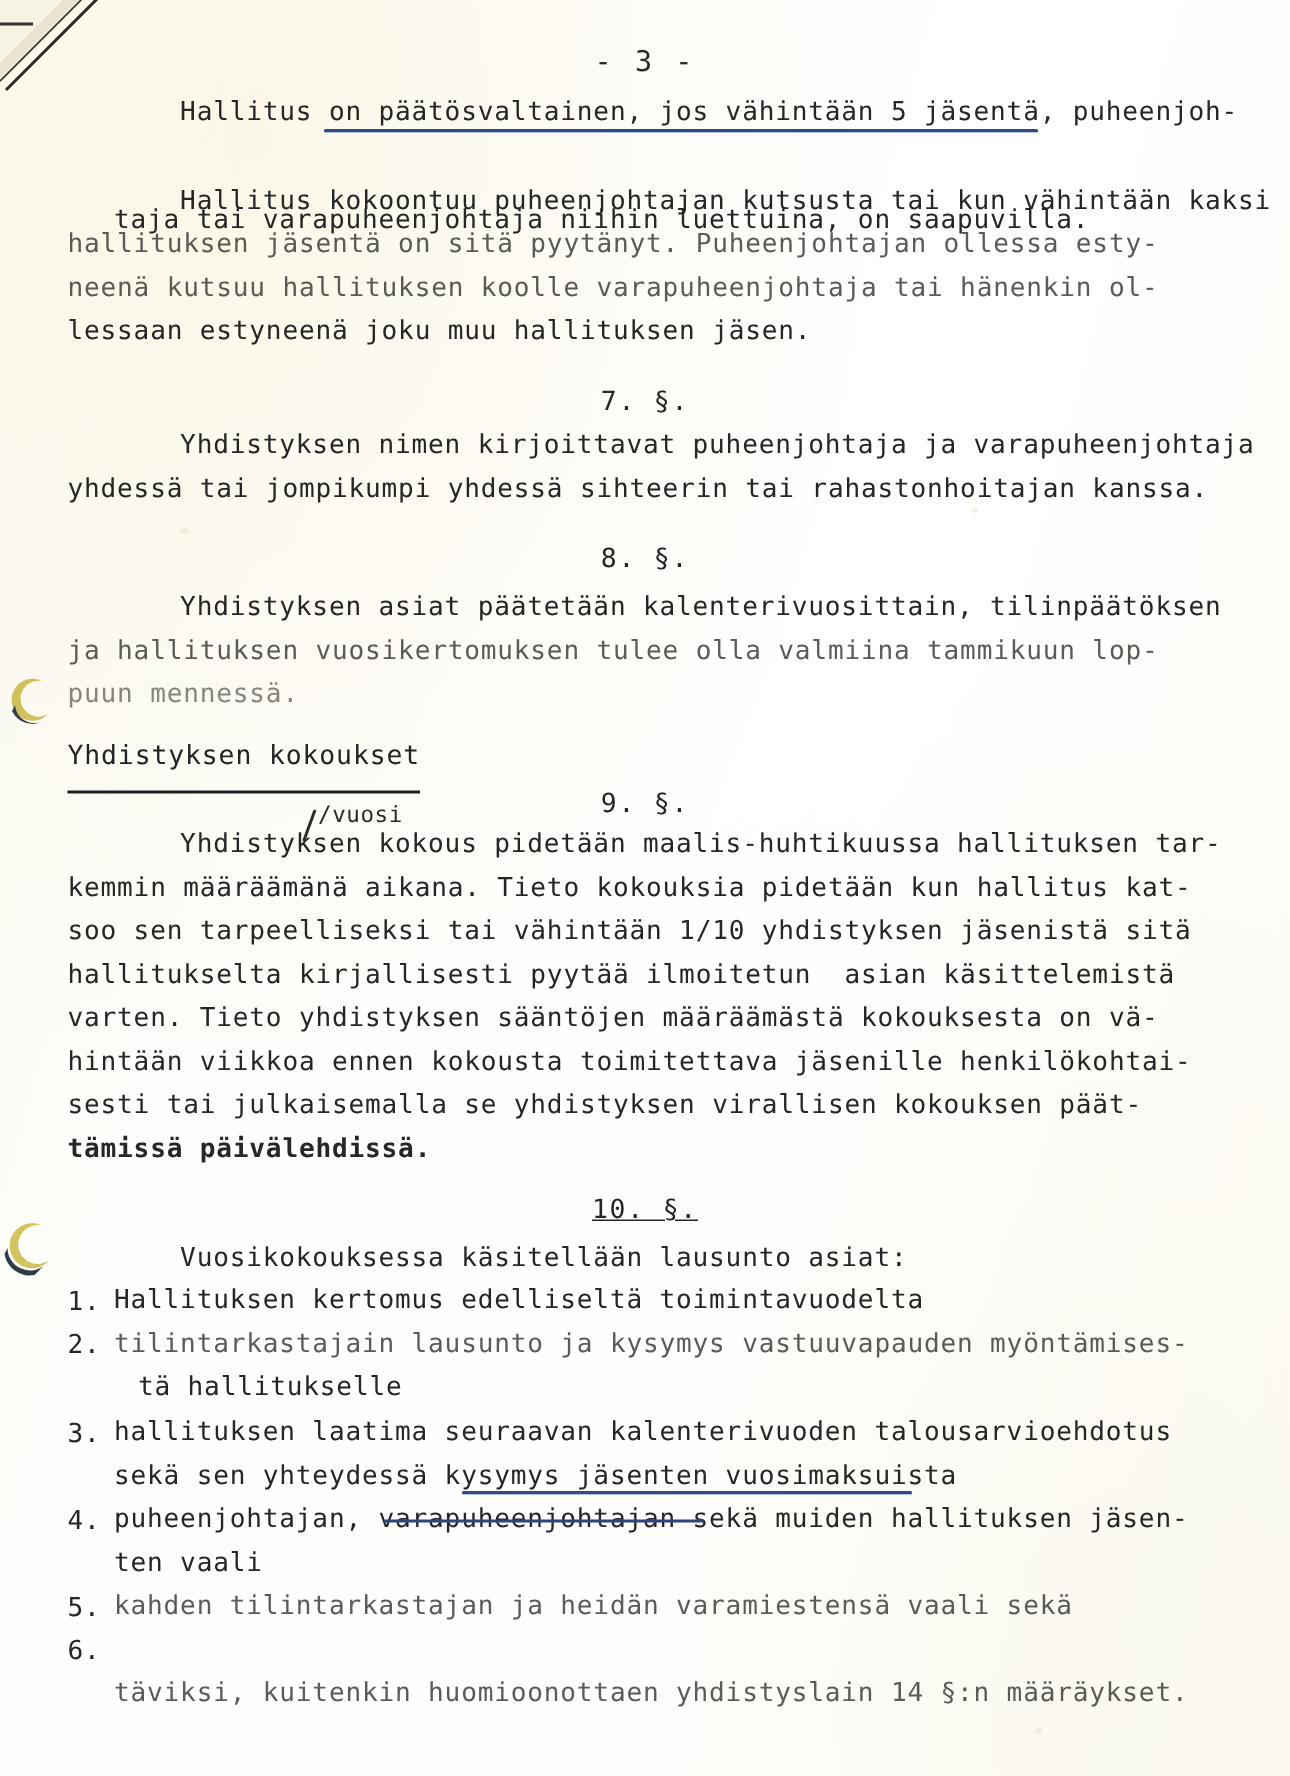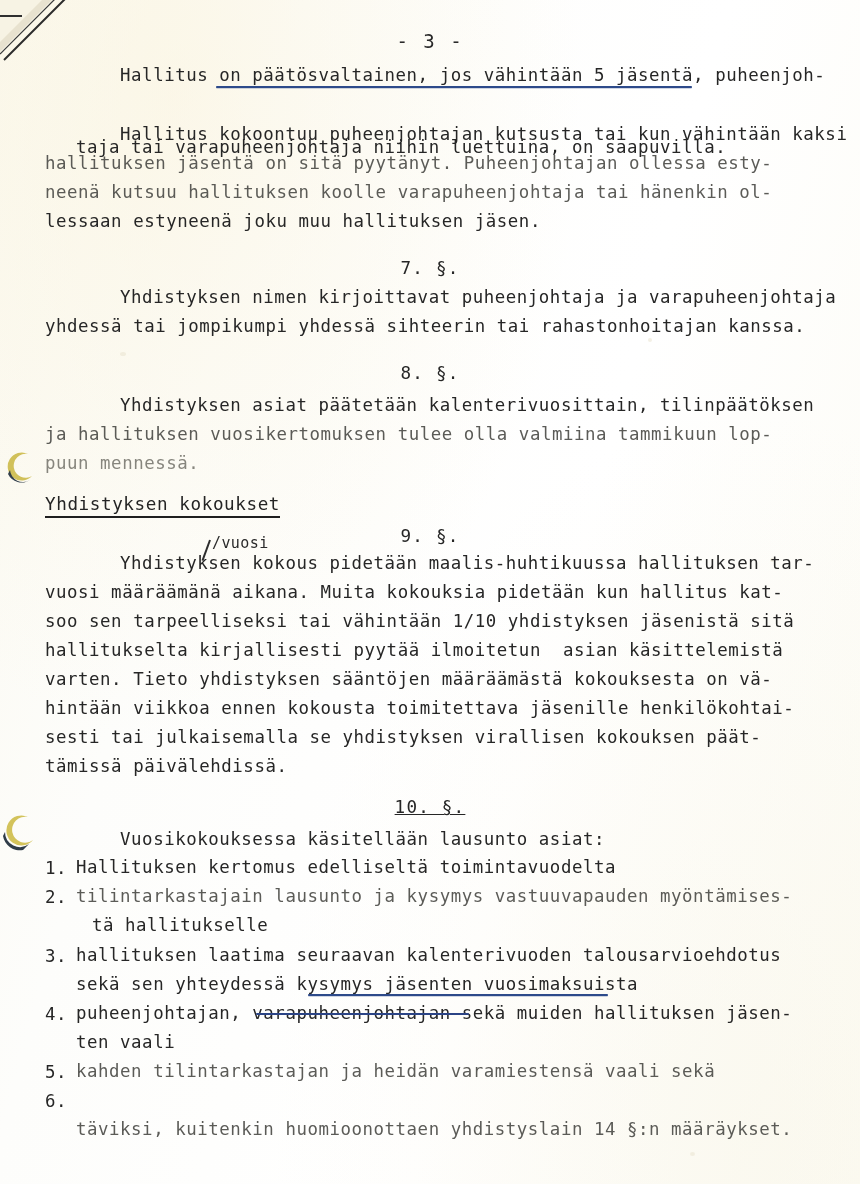--- a/index.html
+++ b/index.html
@@ -82,21 +82,21 @@
     white-space: pre;
   }
 
   .heading {
     position: absolute;
     font-size: 17.6px;
     letter-spacing: 0.6px;
     white-space: pre;
     color: #242424;
     border-bottom: 2px solid #1f1f1f;
-    padding-bottom: 2px;
+    padding-bottom: 13px;
   }
 
   .listnum {
     position: absolute;
     font-size: 17.4px;
     letter-spacing: 0.5px;
     white-space: pre;
     color: #262626;
   }
 
@@ -202,27 +202,27 @@
     <div class="line fadedxx" style="left:45px;top:454px;">puun mennessä.</div>
 
     <div class="heading" style="left:45px;top:494px;">Yhdistyksen kokoukset</div>
 
     <div class="sectno" style="top:526px;">9. §.</div>
 
     <div class="insertion" style="left:212px;top:534px;">/vuosi</div>
     <div class="caret-slash" style="left:209px;top:540px;"></div>
 
     <div class="line" style="left:76px;top:554px;">    Yhdistyksen kokous pidetään maalis-huhtikuussa hallituksen tar-</div>
-    <div class="line" style="left:45px;top:583px;">vuosi määräämänä aikana. Muita kokouksia pidetään kun hallitus kat-</div>
+    <div class="line" style="left:45px;top:583px;">kemmin määräämänä aikana. Tieto kokouksia pidetään kun hallitus kat-</div>
     <div class="line" style="left:45px;top:612px;">soo sen tarpeelliseksi tai vähintään 1/10 yhdistyksen jäsenistä sitä</div>
     <div class="line" style="left:45px;top:641px;">hallitukselta kirjallisesti pyytää ilmoitetun  asian käsittelemistä</div>
     <div class="line" style="left:45px;top:670px;">varten. Tieto yhdistyksen sääntöjen määräämästä kokouksesta on vä-</div>
     <div class="line" style="left:45px;top:699px;">hintään viikkoa ennen kokousta toimitettava jäsenille henkilökohtai-</div>
     <div class="line" style="left:45px;top:728px;">sesti tai julkaisemalla se yhdistyksen virallisen kokouksen päät-</div>
-    <div class="line" style="left:45px;top:757px;">tämissä päivälehdissä.</div>
+    <div class="line" style="left:45px;top:757px;font-weight:bold;">tämissä päivälehdissä.</div>
 
     <div class="sectno" style="top:797px;text-decoration:underline;">10. §.</div>
     <div class="line" style="left:76px;top:830px;">    Vuosikokouksessa käsitellään lausunto asiat:</div>
 
     <div class="listnum" style="left:45px;top:858px;">1.</div>
     <div class="line" style="left:76px;top:858px;">Hallituksen kertomus edelliseltä toimintavuodelta</div>
 
     <div class="listnum" style="left:45px;top:887px;">2.</div>
     <div class="line faded" style="left:76px;top:887px;">tilintarkastajain lausunto ja kysymys vastuuvapauden myöntämises-</div>
     <div class="line" style="left:92px;top:916px;">tä hallitukselle</div>

